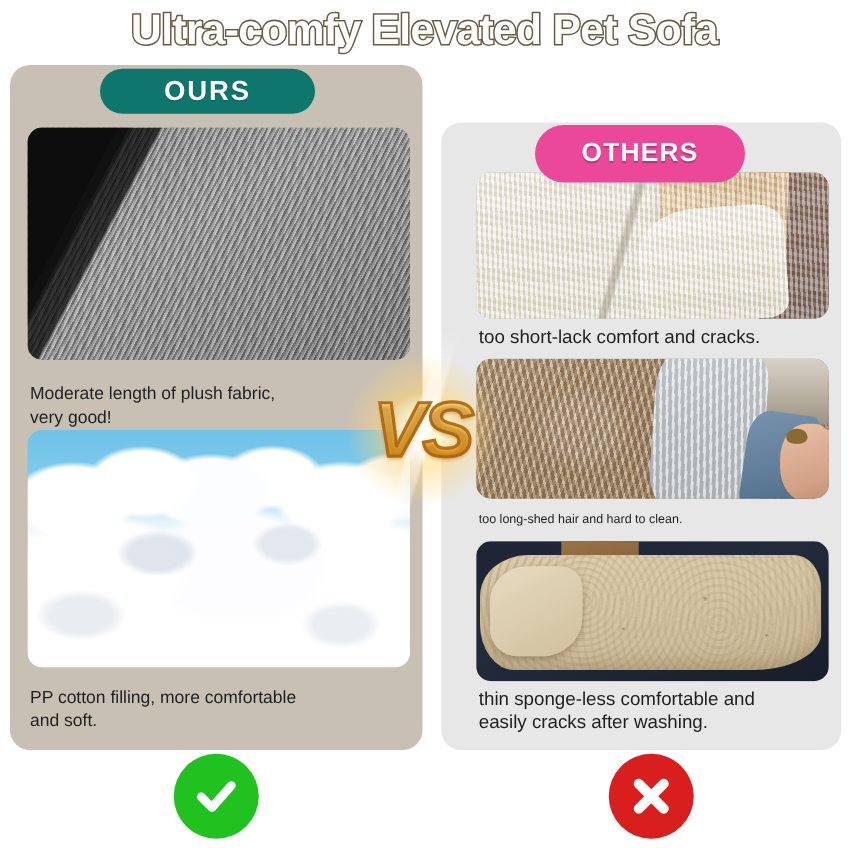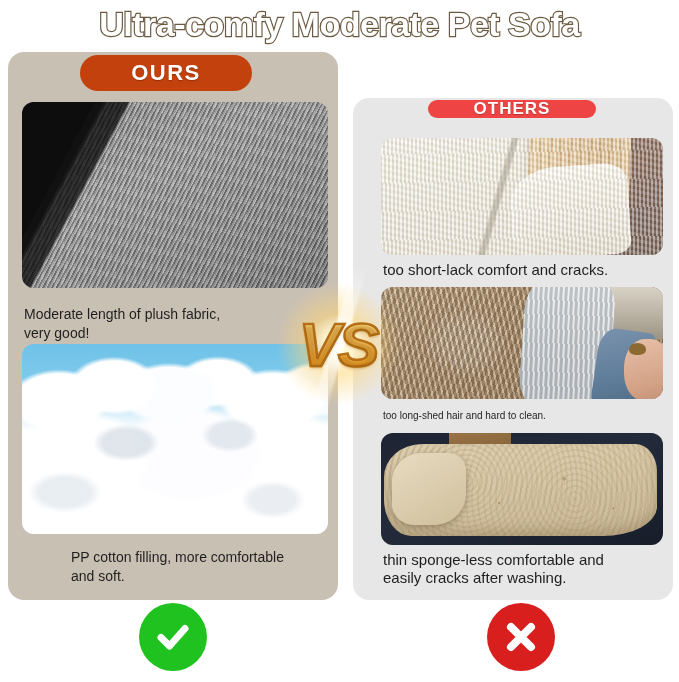--- a/index.html
+++ b/index.html
@@ -63,31 +63,31 @@
     color: #ffffff;
     font-weight: bold;
     z-index: 6;
     text-shadow: 0 1px 1px rgba(0,0,0,.25);
   }
   .badge-ours {
     left: 80px;
     top: 55px;
     width: 172px;
     height: 36px;
-    background: #c2410c;
+    background: #0f766e;
     font-size: 22px;
     letter-spacing: 1.5px;
   }
   .badge-others {
     left: 428px;
     top: 100px;
     width: 168px;
-    height: 18px;
-    background: #ef4444;
-    font-size: 17px;
+    height: 46px;
+    background: #ec4899;
+    font-size: 21px;
     letter-spacing: 1px;
   }
 
   
   .photo {
     position: absolute;
     border-radius: 12px;
     overflow: hidden;
     background: #bbb;
   }
@@ -246,21 +246,21 @@
 
   
   .caption {
     position: absolute;
     color: #1f1f1f;
     font-size: 14px;
     line-height: 19px;
     white-space: pre-line;
   }
   .cap-l1 { left: 24px; top: 305px; width: 300px; }
-  .cap-l2 { left: 24px; top: 548px; width: 300px; margin-left: 47px; }
+  .cap-l2 { left: 24px; top: 548px; width: 300px; }
   .cap-r1 { left: 383px; top: 260px; width: 290px; font-size: 15px; }
   .cap-r2 { left: 383px; top: 406px; width: 290px; font-size: 10px; }
   .cap-r3 { left: 383px; top: 551px; width: 290px; font-size: 15px; line-height: 18px; }
 
   
   .vs-wrap {
     position: absolute;
     left: 280px;
     top: 286px;
     width: 116px;
@@ -309,21 +309,21 @@
     display: flex; align-items: center; justify-content: center;
     z-index: 7;
   }
   .verdict-ok   { left: 139px; top: 603px; background: #1fc21f; }
   .verdict-bad  { left: 487px; top: 603px; background: #d91e1e; }
   .verdict svg { display: block; }
 </style>
 </head>
 <body>
 
-<div class="title">Ultra-comfy Moderate Pet Sofa</div>
+<div class="title">Ultra-comfy Elevated Pet Sofa</div>
 
 <div class="panel panel-ours"></div>
 
 <div class="badge badge-ours">OURS</div>
 
 <div class="photo" style="left:22px; top:102px; width:306px; height:186px;">
   <div class="ph-layer ph-fur-grey"></div>
   <div class="ph-layer ph-fur-grey-dark"></div>
 </div>
 

